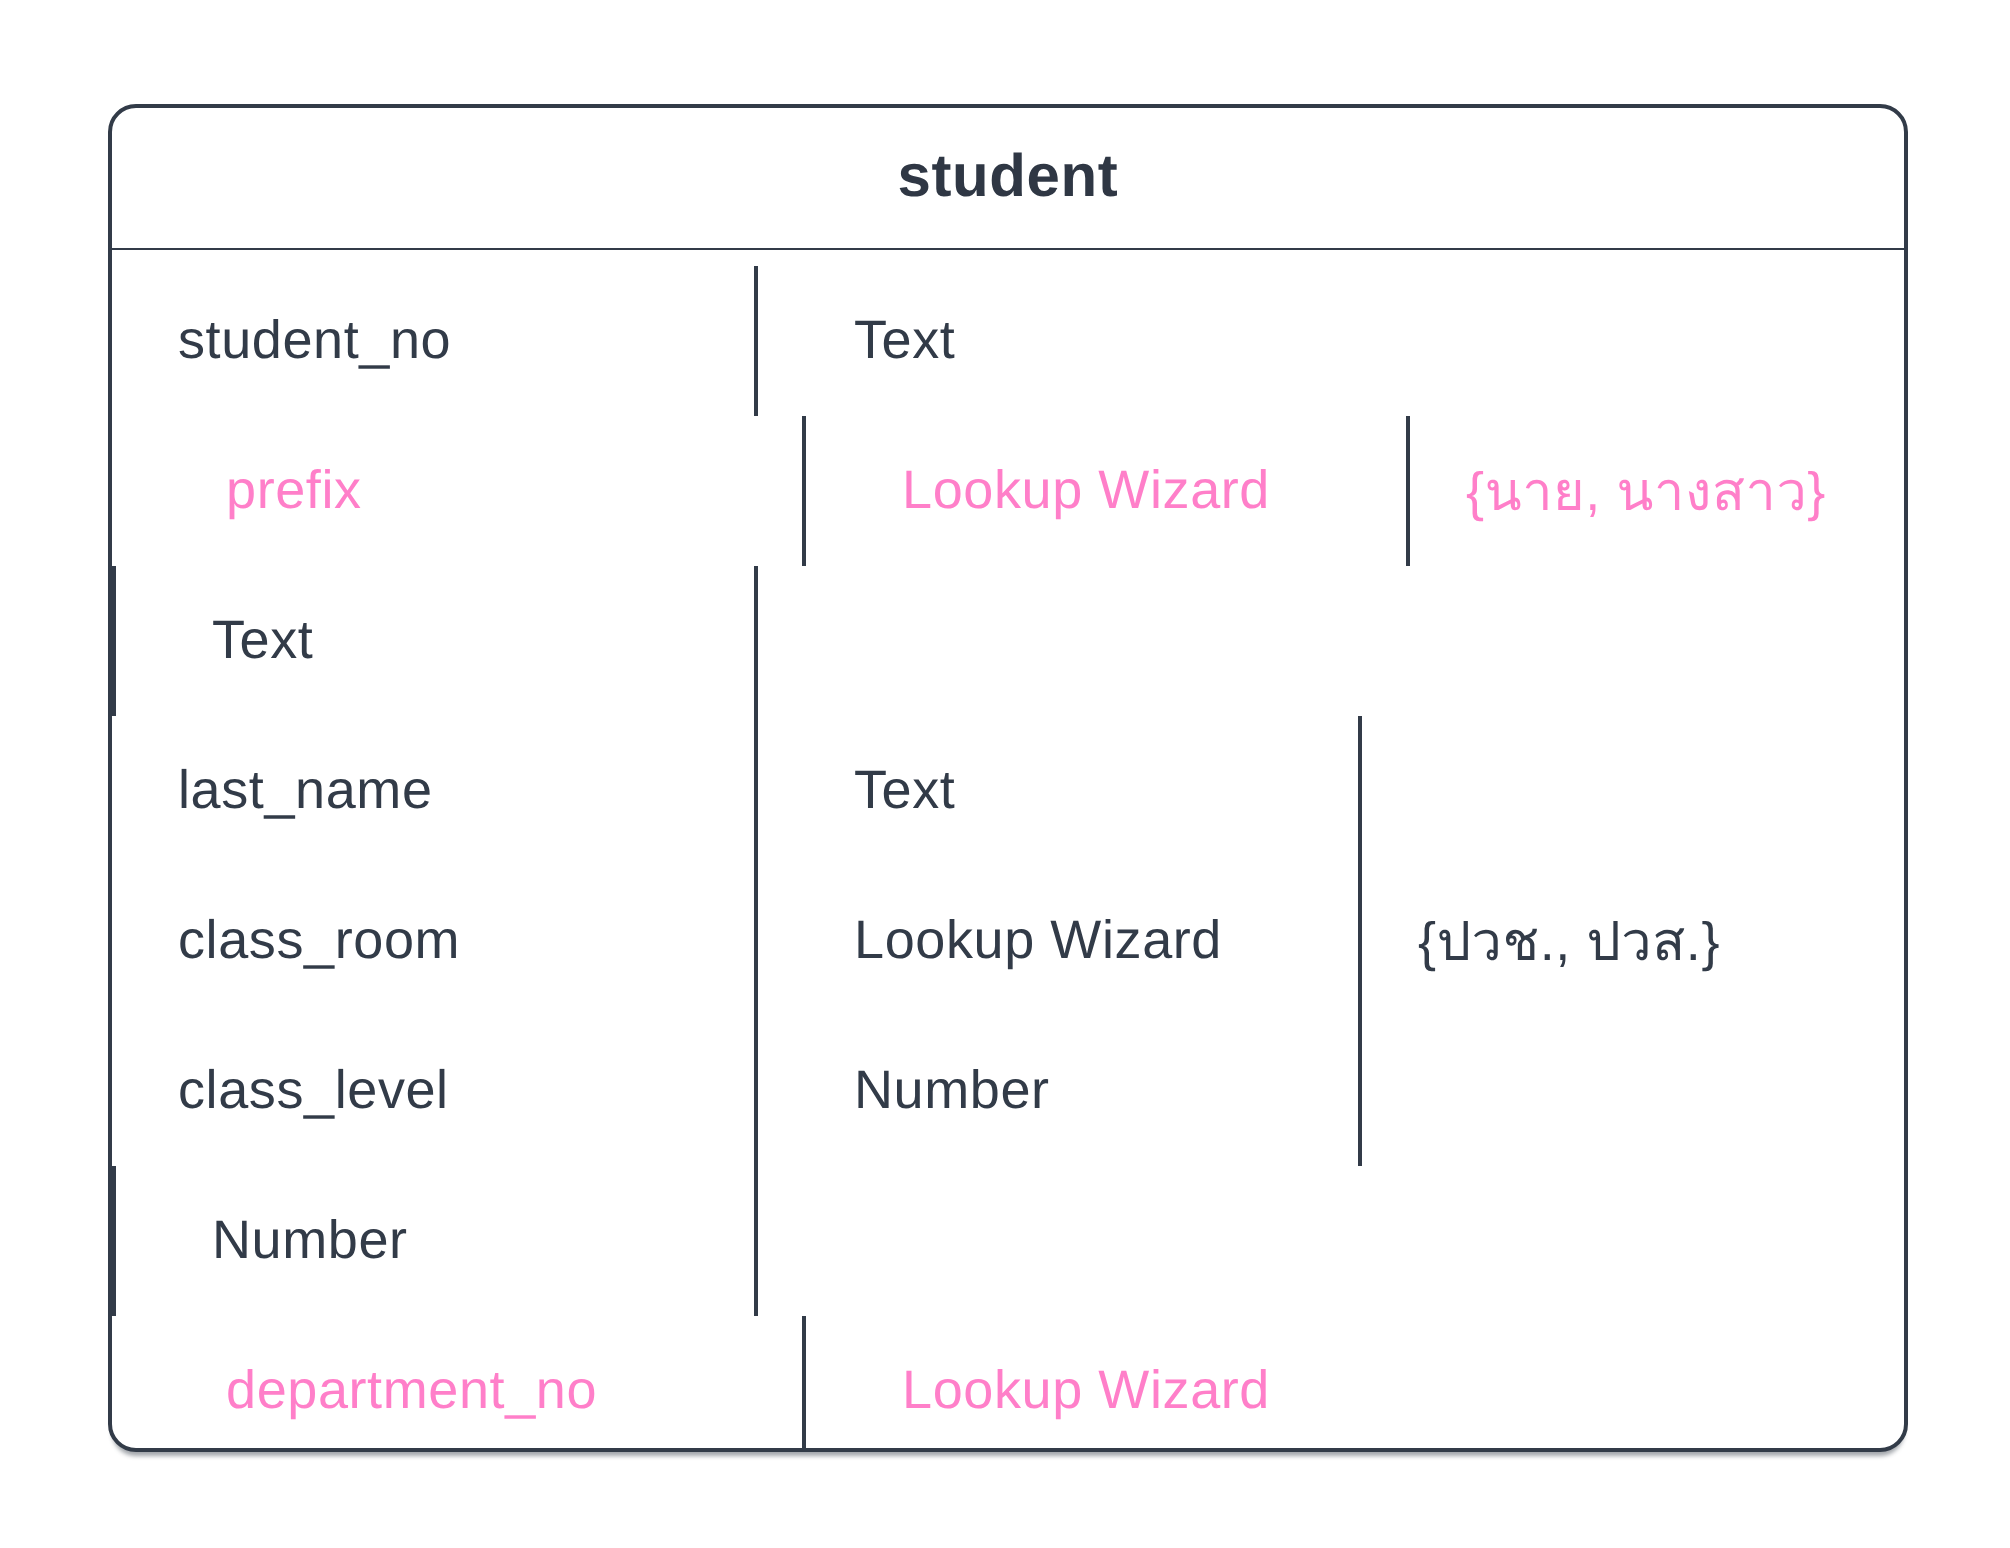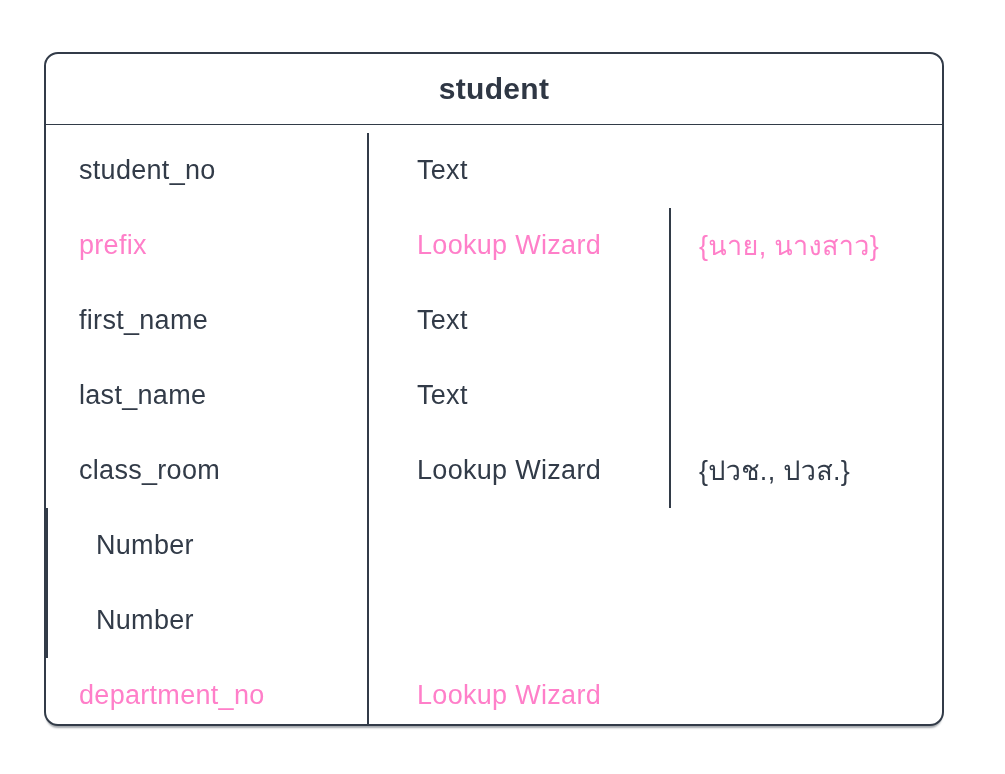--- a/index.html
+++ b/index.html
@@ -11,21 +11,21 @@
     overflow: hidden;
   }
   .canvas {
     position: absolute; inset: 0;
     --dark: #323b48;
     --pink: #ff7fc9;
     --border: #323b48;
   }
   .card {
     position: absolute;
-    left: 44px; top: 52px;
+    left: 54px; top: 52px;
     width: 900px; height: 674px;
     background: #ffffff;
     border: 2px solid var(--border);
     border-radius: 14px;
     box-shadow: 0 4px 2px -2px rgba(50, 59, 72, 0.45);
     overflow: hidden;
     display: flex;
     flex-direction: column;
   }
   .card-header {
@@ -61,21 +61,21 @@
     font-size: 27px;
     font-weight: 500;
     letter-spacing: 0.3px;
     color: var(--dark);
     white-space: nowrap;
     overflow: hidden;
   }
   .cell-field { padding-left: 33px; }
   .cell-type  { padding-left: 48px; border-left: 2px solid var(--border); }
   .cell-key   { padding-left: 28px; border-left: 2px solid var(--border); }
-  .row.pink .cell { color: var(--pink); }
+  .row.pink .cell { color: var(--pink); margin-left: 24px; }
 </style>
 </head>
 <body>
 
 <div class="canvas" style="--dark: #323b48; --pink: #ff7fc9; --border: #323b48;">
   <div class="card">
 
     <div class="card-header">
       <span class="card-title">student</span>
     </div>
@@ -87,38 +87,38 @@
         <div class="cell cell-type">Text</div>
       </div>
 
       <div class="row pink">
         <div class="cell cell-field">prefix</div>
         <div class="cell cell-type">Lookup Wizard</div>
         <div class="cell cell-key">{นาย, นางสาว}</div>
       </div>
 
       <div class="row">
-        <div class="cell cell-field">first_name</div>
         <div class="cell cell-type">Text</div>
         <div class="cell cell-key"></div>
       </div>
 
       <div class="row">
         <div class="cell cell-field">last_name</div>
         <div class="cell cell-type">Text</div>
         <div class="cell cell-key"></div>
       </div>
 
       <div class="row">
         <div class="cell cell-field">class_room</div>
         <div class="cell cell-type">Lookup Wizard</div>
         <div class="cell cell-key">{ปวช., ปวส.}</div>
       </div>
 
       <div class="row">
+        <div class="cell cell-field">class_level</div>
         <div class="cell cell-type">Number</div>
         <div class="cell cell-key"></div>
       </div>
 
       <div class="row">
         <div class="cell cell-type">Number</div>
         <div class="cell cell-key"></div>
       </div>
 
       <div class="row pink">

